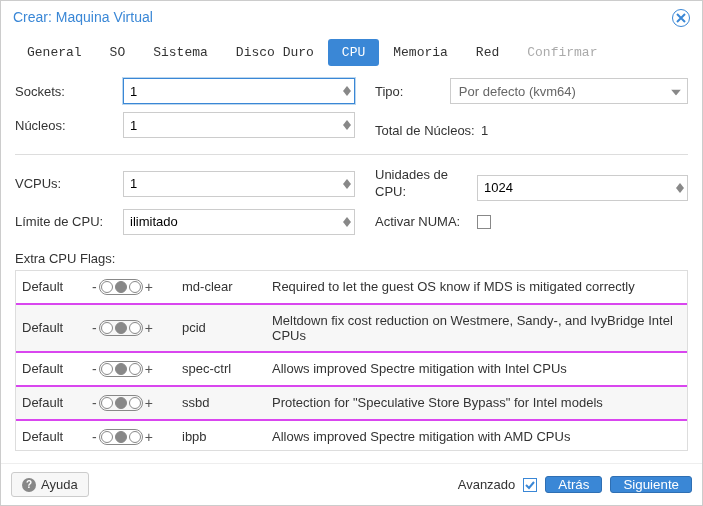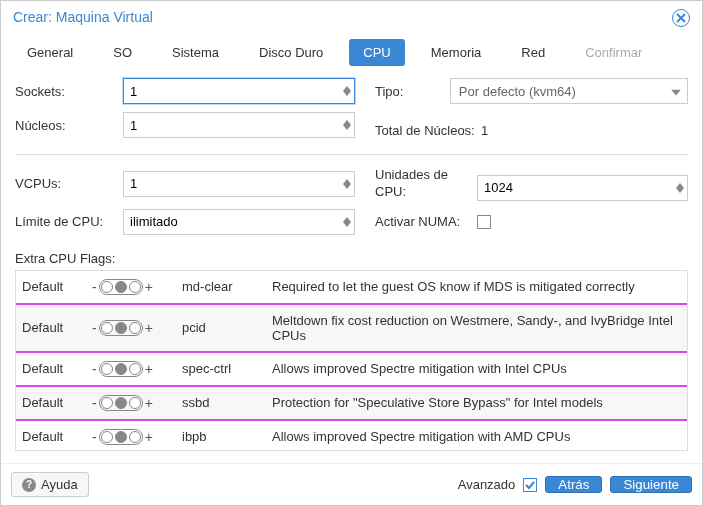--- a/index.html
+++ b/index.html
@@ -2,21 +2,21 @@
 <html><head>
 <meta charset="utf-8">
 <style>
 * { box-sizing: border-box; margin: 0; padding: 0; }
 body { font-family: "Helvetica Neue", Arial, sans-serif; font-size: 13px; color: #333; background: #fff; }
 .window { width: 703px; height: 506px; border: 1px solid #ccc; display: flex; flex-direction: column; }
 .titlebar { display: flex; justify-content: space-between; padding: 8px 12px; }
 .title { color: #3a87d6; font-size: 14px; }
 .close-btn { width: 18px; height: 18px; border: 1.5px solid #3a87d6; border-radius: 50%; display: flex; align-items: center; justify-content: center; color: #3a87d6; cursor: pointer; }
 .close-btn svg { width: 10px; height: 10px; stroke: #3a87d6; stroke-width: 2; }
-.tabs { display: flex; gap: 12px; padding: 4px 12px 0 12px; }
+.tabs { display: flex; gap: 0; padding: 4px 12px 0 12px; font-family: Liberation Mono, monospace; }
 .tab { padding: 6px 14px; cursor: pointer; border-radius: 3px; color: #333; }
 .tab.active { background: #3a87d6; color: #fff; }
 .tab.disabled { color: #aaa; cursor: default; }
 .content { flex: 1; padding: 12px 14px; overflow: hidden; display: flex; flex-direction: column; }
 .form-row { display: flex; margin-bottom: 8px; }
 .form-col { display: flex; align-items: center; }
 .form-col.left { width: 340px; }
 .form-col.right { flex: 1; }
 .label { width: 108px; color: #333; }
 .label.r { width: 102px; }

